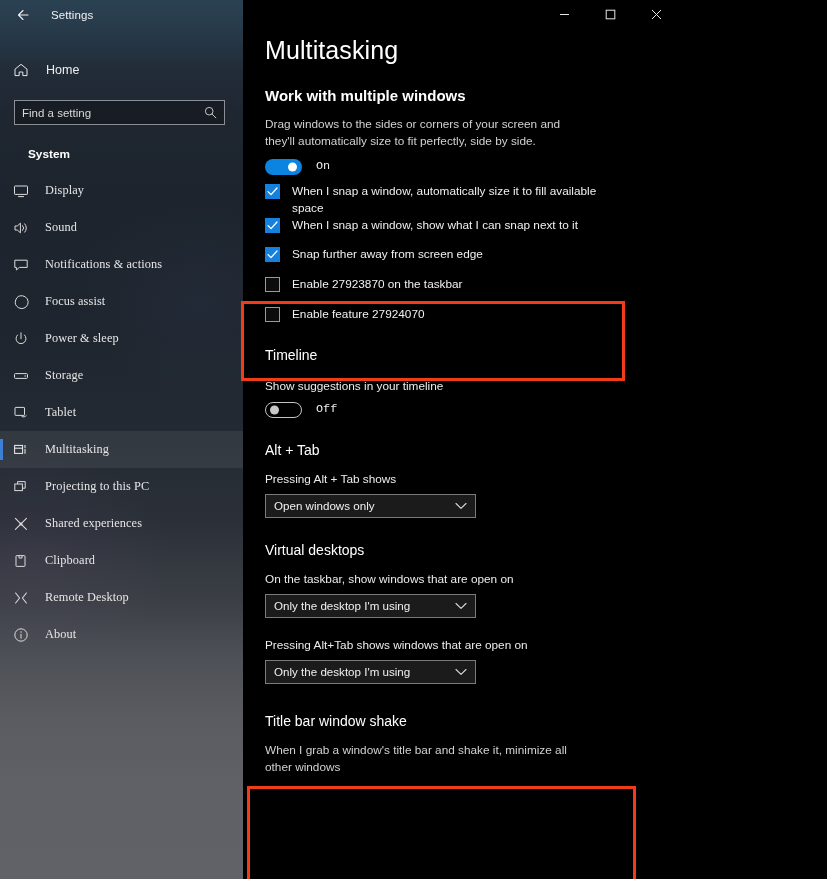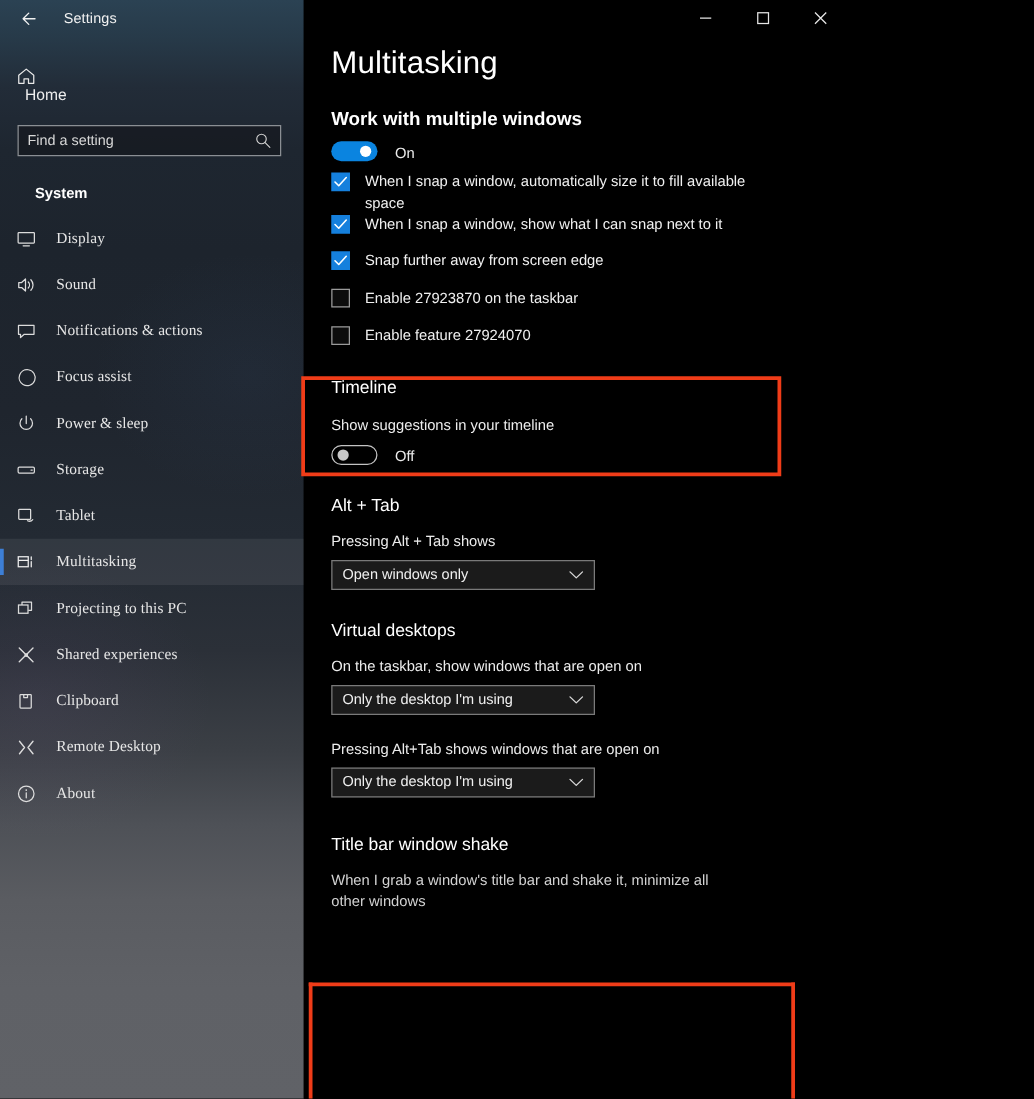--- a/index.html
+++ b/index.html
@@ -61,26 +61,25 @@
   .back-btn svg { display:block; }
   .sb-title {
     font-size: 11.5px;
     color: #f2f2f2;
     letter-spacing: .1px;
     margin-left: 7px;
   }
 
   .sb-home {
     position: relative; z-index: 2;
-    display: flex; align-items: flex-start;
+    display: flex; align-items: center;
     height: 34px;
     margin-top: 24px;
     padding-left: 13px;
     color: #eeeeee;
-    flex-direction: column;
   }
   .sb-home .ico { width: 26px; display:flex; align-items:center; }
   .sb-home .lbl { font-size: 12.5px; margin-left: 7px; }
 
   .search-wrap {
     position: relative; z-index: 2;
     margin: 13px 18px 0 14px;
   }
   .search-box {
     position: relative;
@@ -182,22 +181,23 @@
   }
   .sublabel {
     font-size: 11.8px;
     color: #ececec;
     margin-top: 19px;
   }
 
   
   .toggle-row {
     display: flex;
-    align-items: flex-end;
+    align-items: flex-start;
     margin-top: 9px;
+    font-family: Liberation Mono, monospace;
   }
   .toggle {
     position: relative;
     width: 37px; height: 16px;
     border-radius: 8px;
     flex: 0 0 37px;
   }
   .toggle.on { background: #0a84e0; }
   .toggle.off { background: transparent; border: 1px solid #c3c3c3; }
   .toggle .knob {
@@ -461,20 +461,21 @@
         </svg>
       </div>
     </div>
 
     <div class="content">
 
       <div class="page-title">Multitasking</div>
 
       <div class="section-block">
         <div class="h2">Work with multiple windows</div>
+        <div class="desc">Drag windows to the sides or corners of your screen and they'll automatically size to fit perfectly, side by side.</div>
 
         <div class="toggle-row">
           <div class="toggle on">
               <span class="knob"></span>
             </div>
           <span class="toggle-label">On</span>
         </div>
 
         <div style="margin-top:8px">
           <div class="cb-row">

